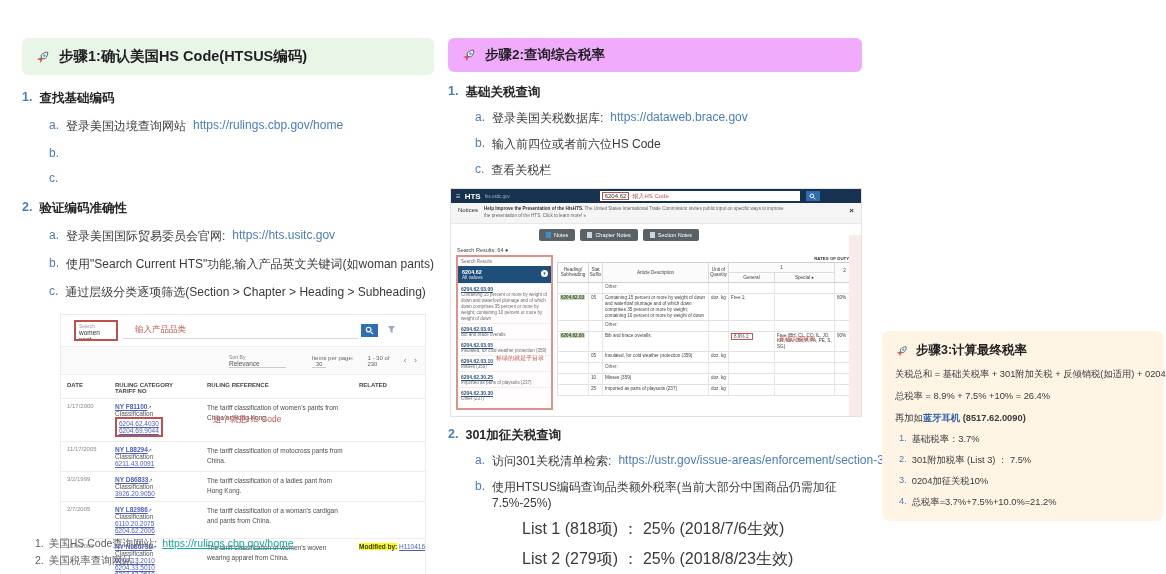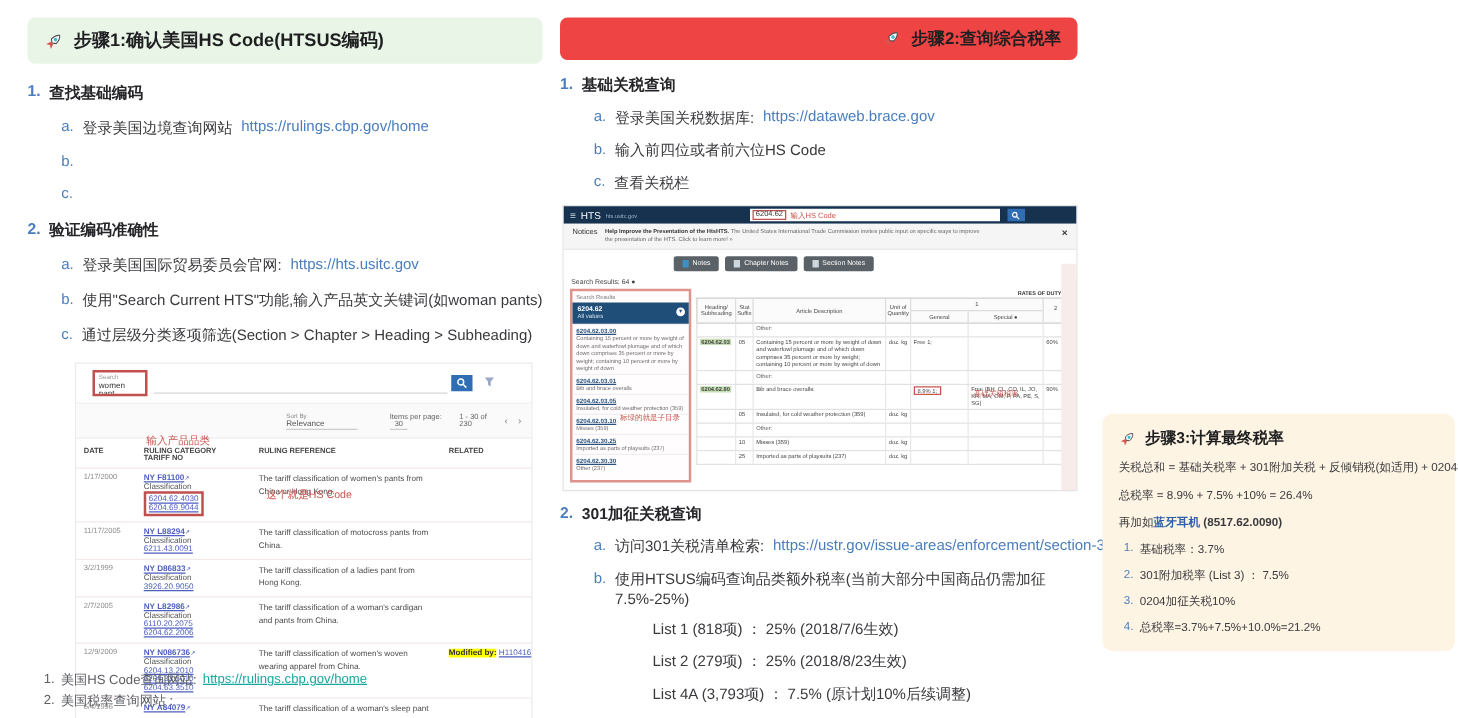--- a/index.html
+++ b/index.html
@@ -7,41 +7,41 @@
     font-family:"Liberation Sans","DejaVu Sans",sans-serif; color:#2b2b2e; }
 
   
   .col-left  { position:absolute; left:22px;  top:14px; width:412px; }
   .col-mid   { position:absolute; left:448px; top:14px; width:414px; }
   .step3-box { position:absolute; left:882px; top:331px; width:282px;
                background:#fdf4e3; border-radius:8px; padding:11px 13px 12px; }
 
   
   .step-hdr { display:flex; align-items:center; gap:8px; border-radius:6px;
-              padding:9px 13px; font-weight:bold; font-size:14.5px; color:#1f1f21; }
+              padding:9px 13px; font-weight:bold; font-size:14.5px; color:#1f1f21;margin-top:24px; }
   .hdr-green  { background:#e9f5e7; }
-  .hdr-purple { background:#ef4444; width:100%; font-size:13.5px; padding:8px 13px;justify-content:flex-end;}
+  .hdr-purple { background:#f0abfc; width:100%; font-size:13.5px; padding:8px 13px;}
   .rocket { width:16px; height:16px; flex:0 0 auto; }
 
   
   .sec { display:flex; gap:7px; margin-top:15px; font-size:12.5px; font-weight:bold; color:#26262a;}
   .sec .num { color:#4a7dbd; }
   .it  { display:flex; gap:7px; margin:11px 0 0 27px; font-size:12px; color:#3a3a3e; }
   .it .mk { color:#4a7dbd; flex:0 0 auto;}
   a.lnk, .lnk { color:#4a7dbd; text-decoration:none; cursor:pointer; }
-  .list-line { margin:9px 0 0 74px; font-size:12px; color:#3a3a3e; }
+  .list-line { margin:9px 0 0 74px; font-size:16px; color:#3a3a3e; }
 
   
   .cross { margin:13px 0 0 38px; width:366px; border:1px solid #ececec; background:#fff; font-size:6.5px; }
   .cr-search { position:relative; height:32px; border-bottom:1px solid #f0f0f0; }
   .cr-box { position:absolute; left:13px; top:5px; width:44px; height:21px;
             border:2px solid #c0504d; padding:1px 3px; overflow:hidden;}
   .cr-box .lab { display:block; font-size:5px; color:#999; }
   .cr-box .val { display:block; font-size:6.5px; color:#333; }
-  .cr-ann { position:absolute; left:56px; top:9px; color:#c9544c; font-size:8.5px;margin-top:47px; }
+  .cr-ann { position:absolute; left:74px; top:9px; color:#c9544c; font-size:8.5px; }
   .cr-input { position:absolute; left:62px; top:10px; width:235px; height:14px; border-bottom:1px solid #d8d8d8;}
   .cr-btn { position:absolute; left:300px; top:9px; width:17px; height:13px; background:#2f6db5;
             border:none; display:flex; align-items:center; justify-content:center;}
   .cr-funnel { position:absolute; left:326px; top:10px; }
   .cr-toolbar { height:28px; background:#fafafa; border-bottom:1px solid #efefef;
                 display:flex; align-items:center; color:#555; }
   .sort-grp { margin-left:168px; }
   .sort-grp .t { font-size:5px; color:#888; display:block;}
   .sort-grp .v { font-size:6.5px; border-bottom:1px solid #ccc; padding-right:26px;}
   .ipp { margin-left:26px; font-size:6px; color:#666;}
@@ -61,21 +61,21 @@
   .hs-ann { position:absolute; left:152px; top:15px; color:#c9544c; font-size:8.5px; white-space:nowrap;}
   .mod-badge { background:#ffff00; font-weight:bold; color:#333;}
   .mod-link { color:#4d5fc0; text-decoration:underline;}
   .ext { font-size:5px; color:#4d5fc0; }
 
   
   .hts { margin:9px 0 0 2px; width:412px; border:1px solid #e3e3e3; background:#fff; position:relative;}
   .hts-strip { position:absolute; right:0; top:46px; bottom:0; width:12px; background:#f7ecea;}
   .hts-top { height:14px; background:#16324f; display:flex; align-items:center; gap:4px; padding:0 5px;}
   .hts-menu { color:#cfd8e3; font-size:8px; }
-  .hts-logo { color:#fff; font-weight:normal; font-size:8px; }
+  .hts-logo { color:#fff; font-weight:bold; font-size:8px; }
   .hts-sub  { color:#9fb2c6; font-size:4.5px; }
   .hts-srch { margin-left:86px; width:200px; height:10px; background:#fff; display:flex; align-items:center; gap:3px; padding:0 2px;}
   .hts-code { border:1px solid #c0504d; font-size:6px; color:#333; padding:0 2px;}
   .hts-srch .ann { color:#c9544c; font-size:6px; }
   .hts-go { width:14px; height:10px; background:#2f6db5; border:none; display:flex; align-items:center; justify-content:center; margin-left:2px;}
   .hts-notices { display:flex; gap:6px; padding:3px 7px; background:#f5f5f5; border-bottom:1px solid #e8e8e8;}
   .ntc-lab { font-size:6px; color:#333; flex:0 0 auto; margin-top:1px;}
   .ntc-txt { font-size:4.6px; color:#666; line-height:1.5; width:300px;}
   .ntc-txt b { color:#333; }
   .ntc-x { font-weight:bold; font-size:8px; color:#333; margin-left:auto;}

